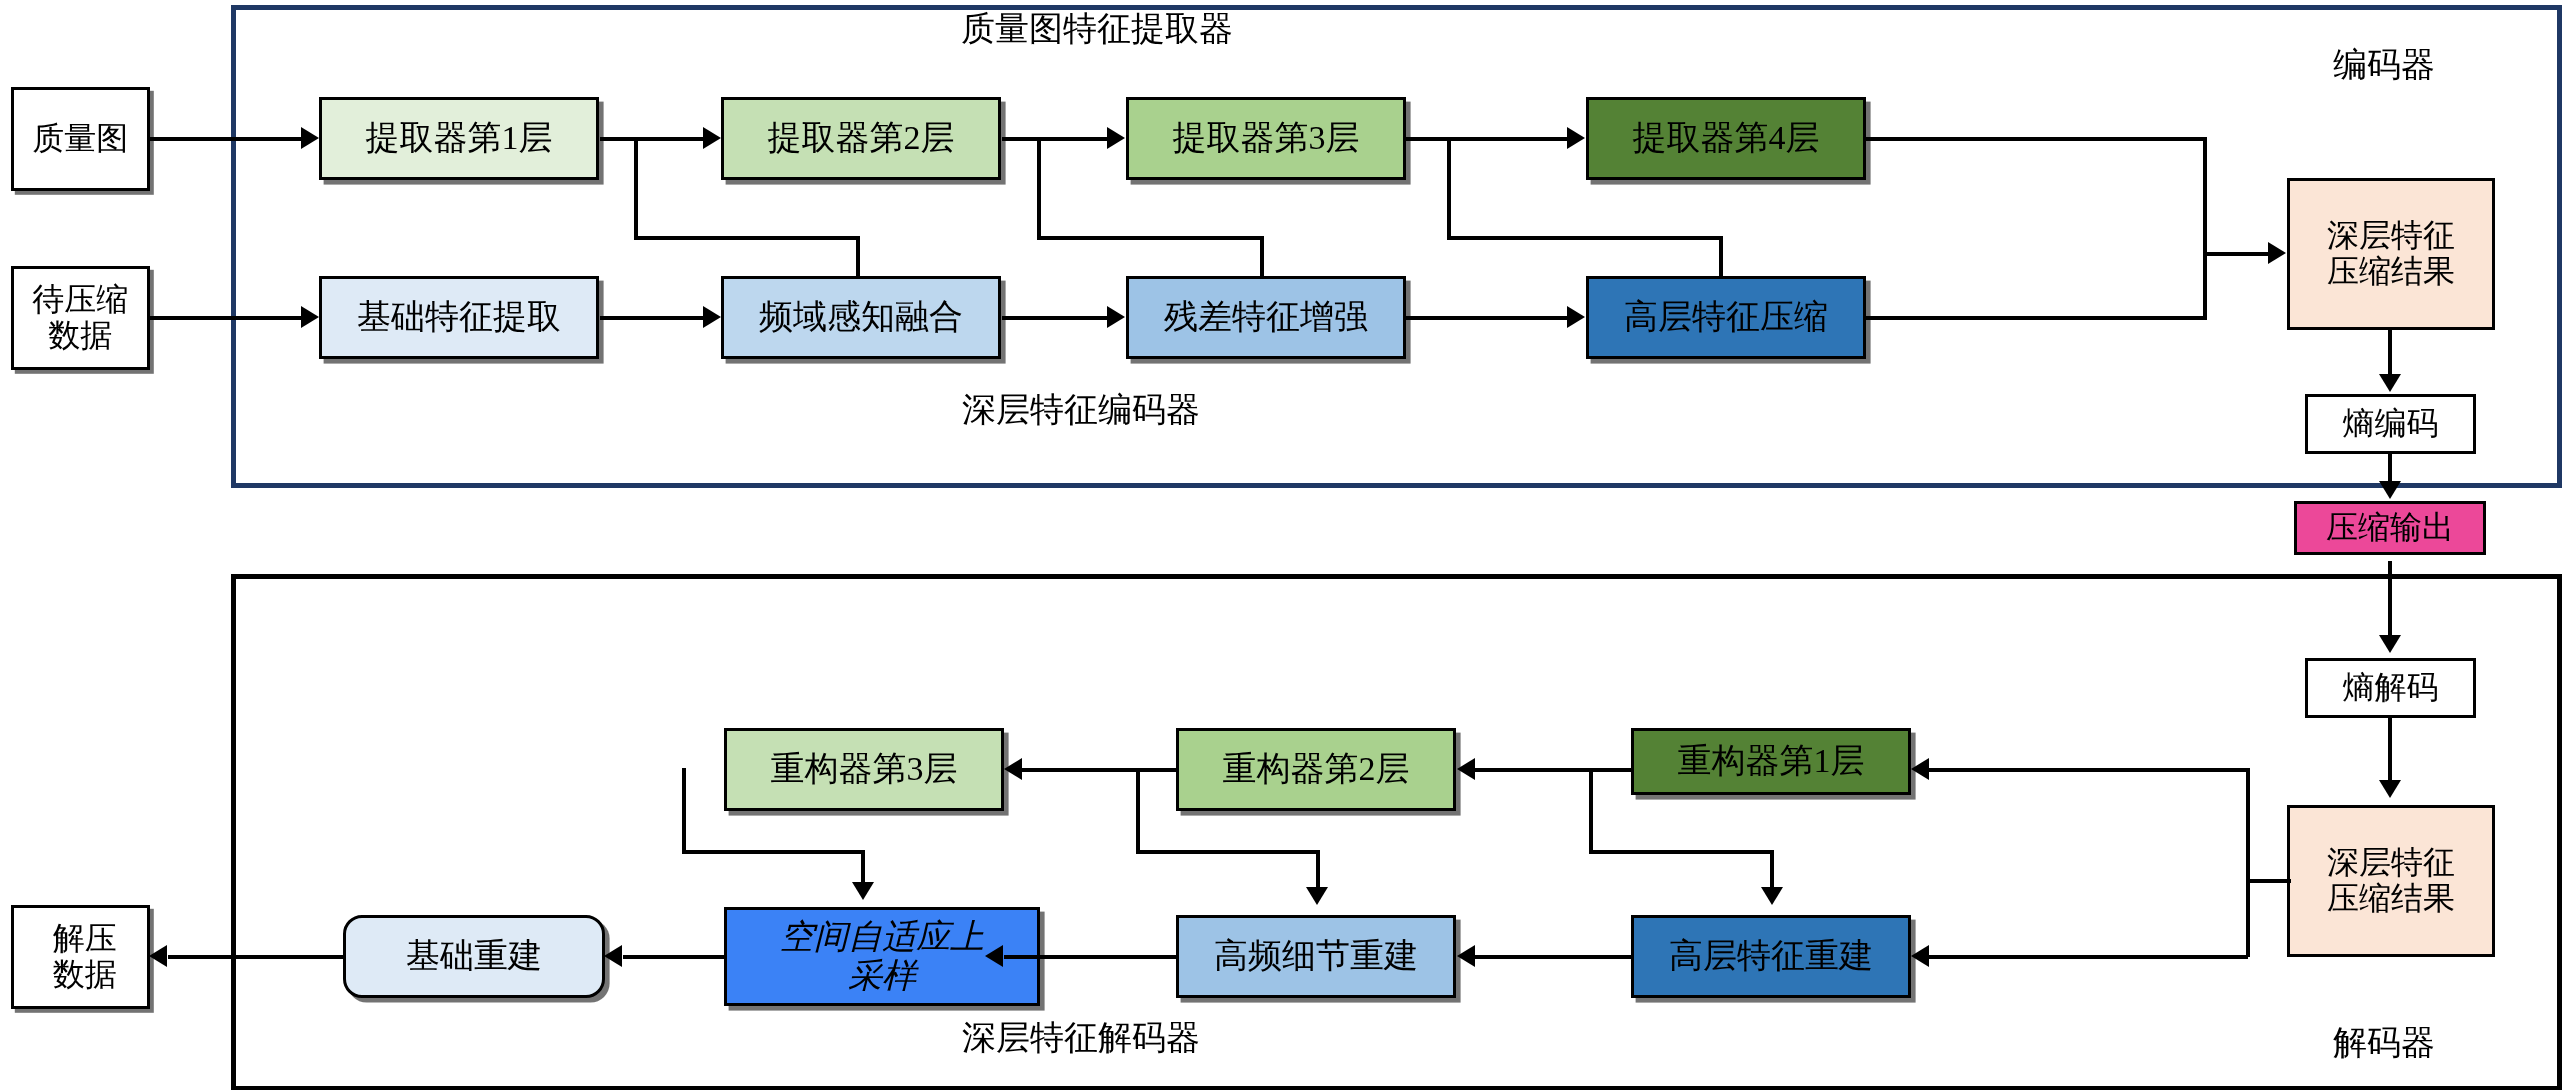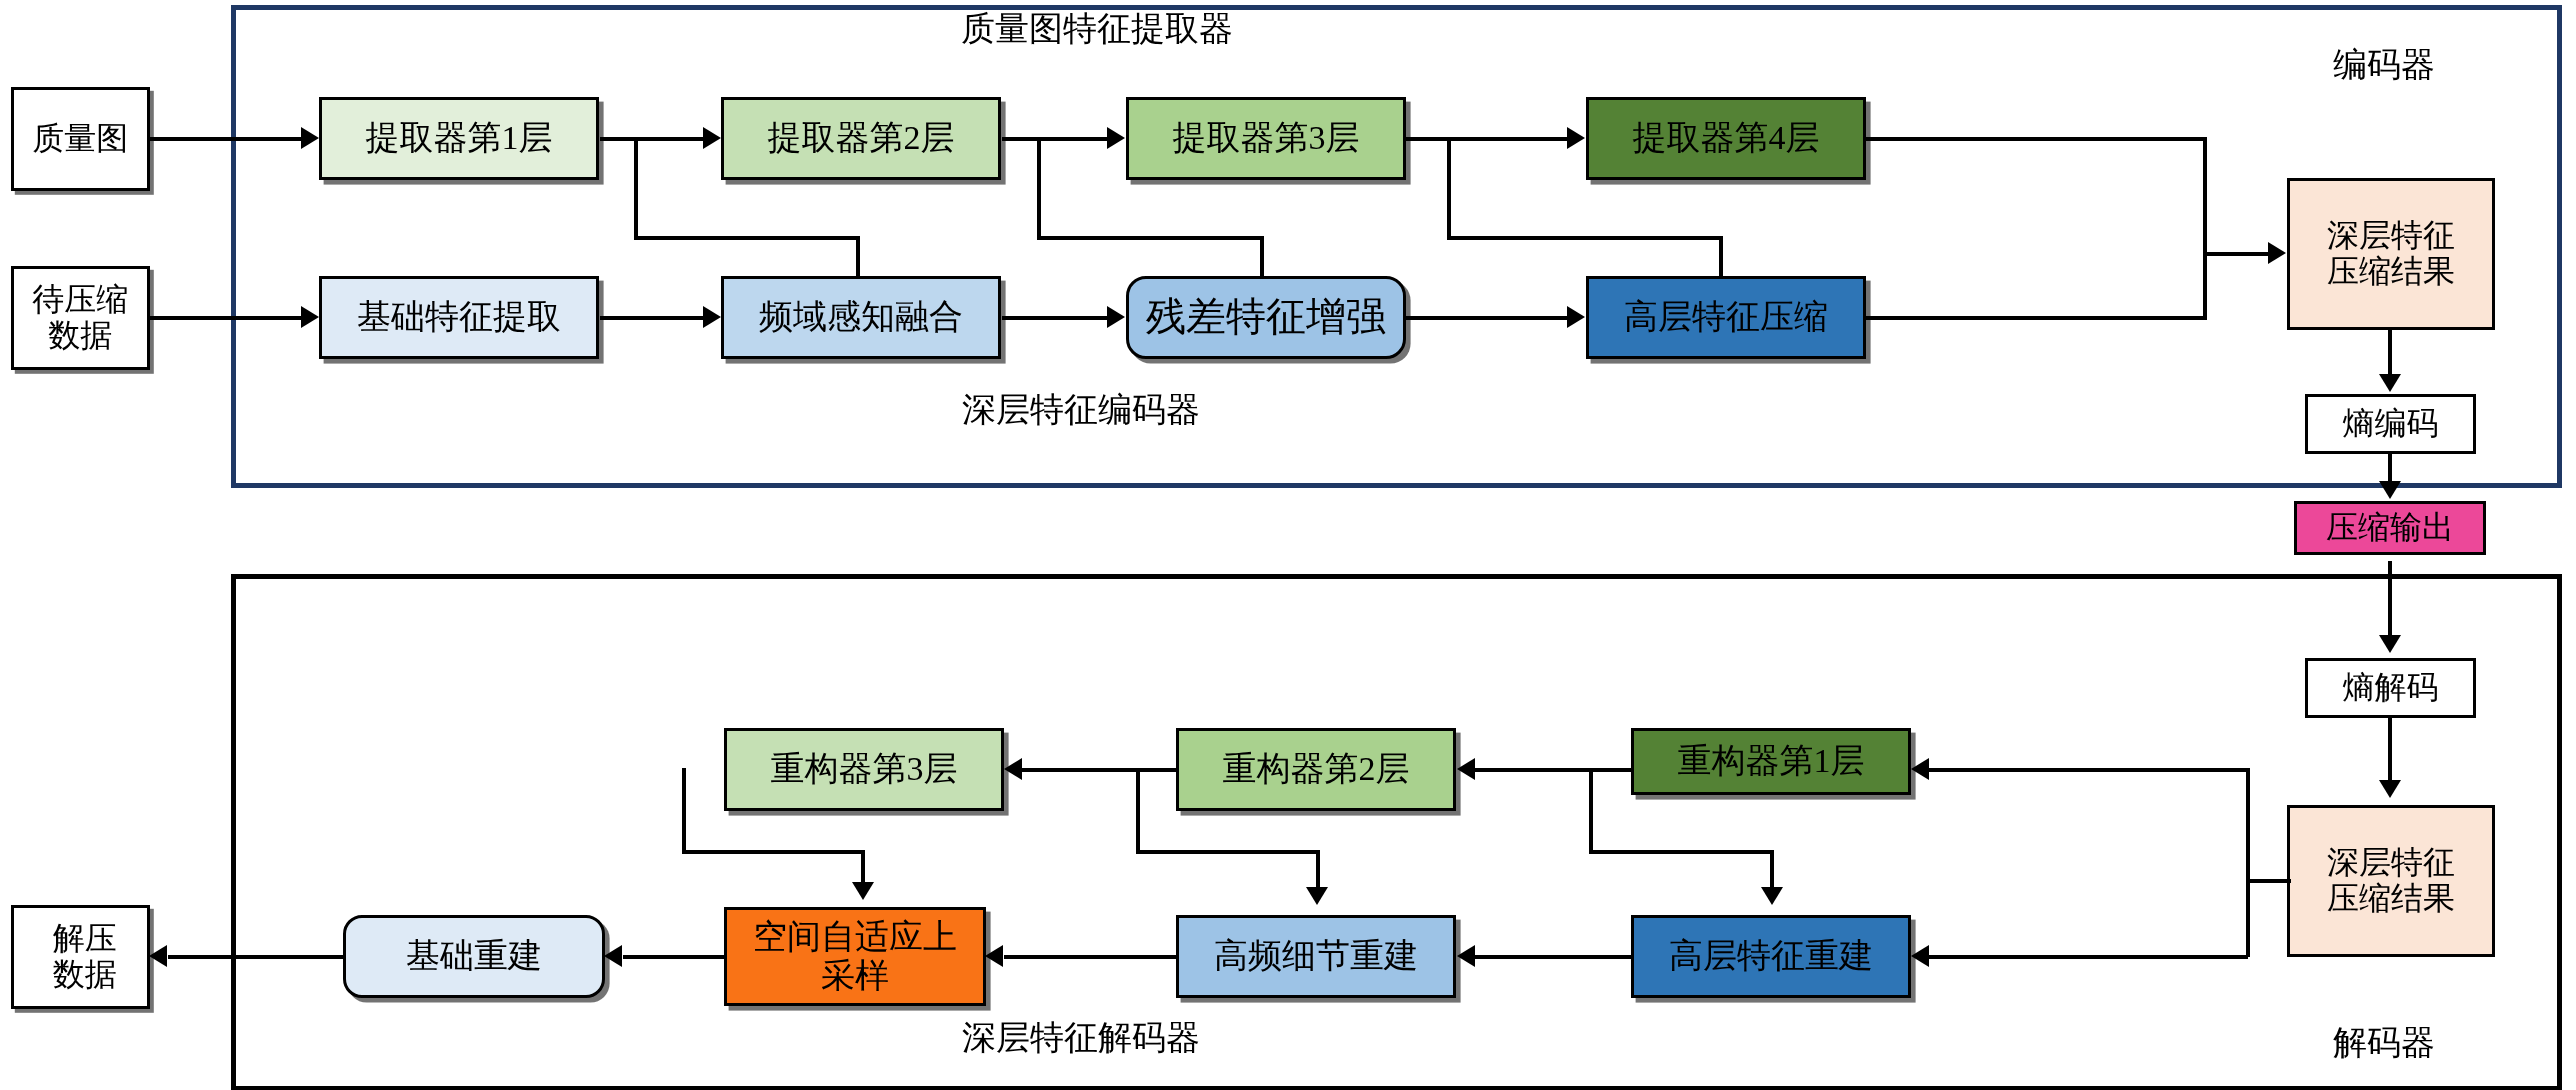--- a/index.html
+++ b/index.html
@@ -64,21 +64,21 @@
   <div class="node" style="left:721px;top:97px;width:280px;height:83px;font-size:34px;background:#C5E0B4;">提取器第2层</div>
 
   <div class="node" style="left:1126px;top:97px;width:280px;height:83px;font-size:34px;background:#A9D18E;">提取器第3层</div>
 
   <div class="node" style="left:1586px;top:97px;width:280px;height:83px;font-size:34px;background:#548235;">提取器第4层</div>
 
   <div class="node" style="left:319px;top:276px;width:280px;height:83px;font-size:34px;background:#DEEAF6;">基础特征提取</div>
 
   <div class="node" style="left:721px;top:276px;width:280px;height:83px;font-size:34px;background:#BDD7EE;">频域感知融合</div>
 
-  <div class="node" style="left:1126px;top:276px;width:280px;height:83px;font-size:40px;background:#9DC3E6;border-radius:20px;">残差特征增强</div>
+  <div class="node" style="left:1126px;top:276px;width:280px;height:83px;font-size:34px;background:#9DC3E6;">残差特征增强</div>
 
   <div class="node" style="left:1586px;top:276px;width:280px;height:83px;font-size:34px;background:#2E75B6;">高层特征压缩</div>
 
   <div class="node plain" style="left:2287px;top:178px;width:208px;height:152px;font-size:32px;background:#FBE5D6;">深层特征
 压缩结果</div>
 
   <div class="node plain" style="left:2305px;top:394px;width:171px;height:60px;font-size:32px;background:#ffffff;">熵编码</div>
 
   <div class="node plain" style="left:2294px;top:501px;width:192px;height:54px;font-size:32px;background:#ec4899;">压缩输出</div>
 
@@ -143,21 +143,21 @@
 压缩结果</div>
 
   <div class="node" style="left:724px;top:728px;width:280px;height:83px;font-size:34px;background:#C5E0B4;">重构器第3层</div>
 
   <div class="node" style="left:1176px;top:728px;width:280px;height:83px;font-size:34px;background:#A9D18E;text-align:center;">重构器第2层</div>
 
   <div class="node" style="left:1631px;top:728px;width:280px;height:67px;font-size:34px;background:#548235;">重构器第1层</div>
 
   <div class="node" style="left:343px;top:915px;width:262px;height:83px;font-size:34px;background:#DEEAF6;border-radius:19px;">基础重建</div>
 
-  <div class="node" style="left:724px;top:907px;width:262px;height:99px;font-size:34px;background:#f97316;">空间自适应上
+  <div class="node" style="left:724px;top:907px;width:316px;height:99px;font-size:34px;background:#3b82f6;font-style:italic;">空间自适应上
 采样</div>
 
   <div class="node" style="left:1176px;top:915px;width:280px;height:83px;font-size:34px;background:#9DC3E6;">高频细节重建</div>
 
   <div class="node" style="left:1631px;top:915px;width:280px;height:83px;font-size:34px;background:#2E75B6;">高层特征重建</div>
 
   <div class="node plain ioport" style="left:10.8px;top:905px;width:139px;height:104px;font-size:32px;background:#ffffff;padding-left:12px;">解压
 数据</div>
 
   <div class="vline" style="left:2388px;top:561px;height:75px;"></div>

